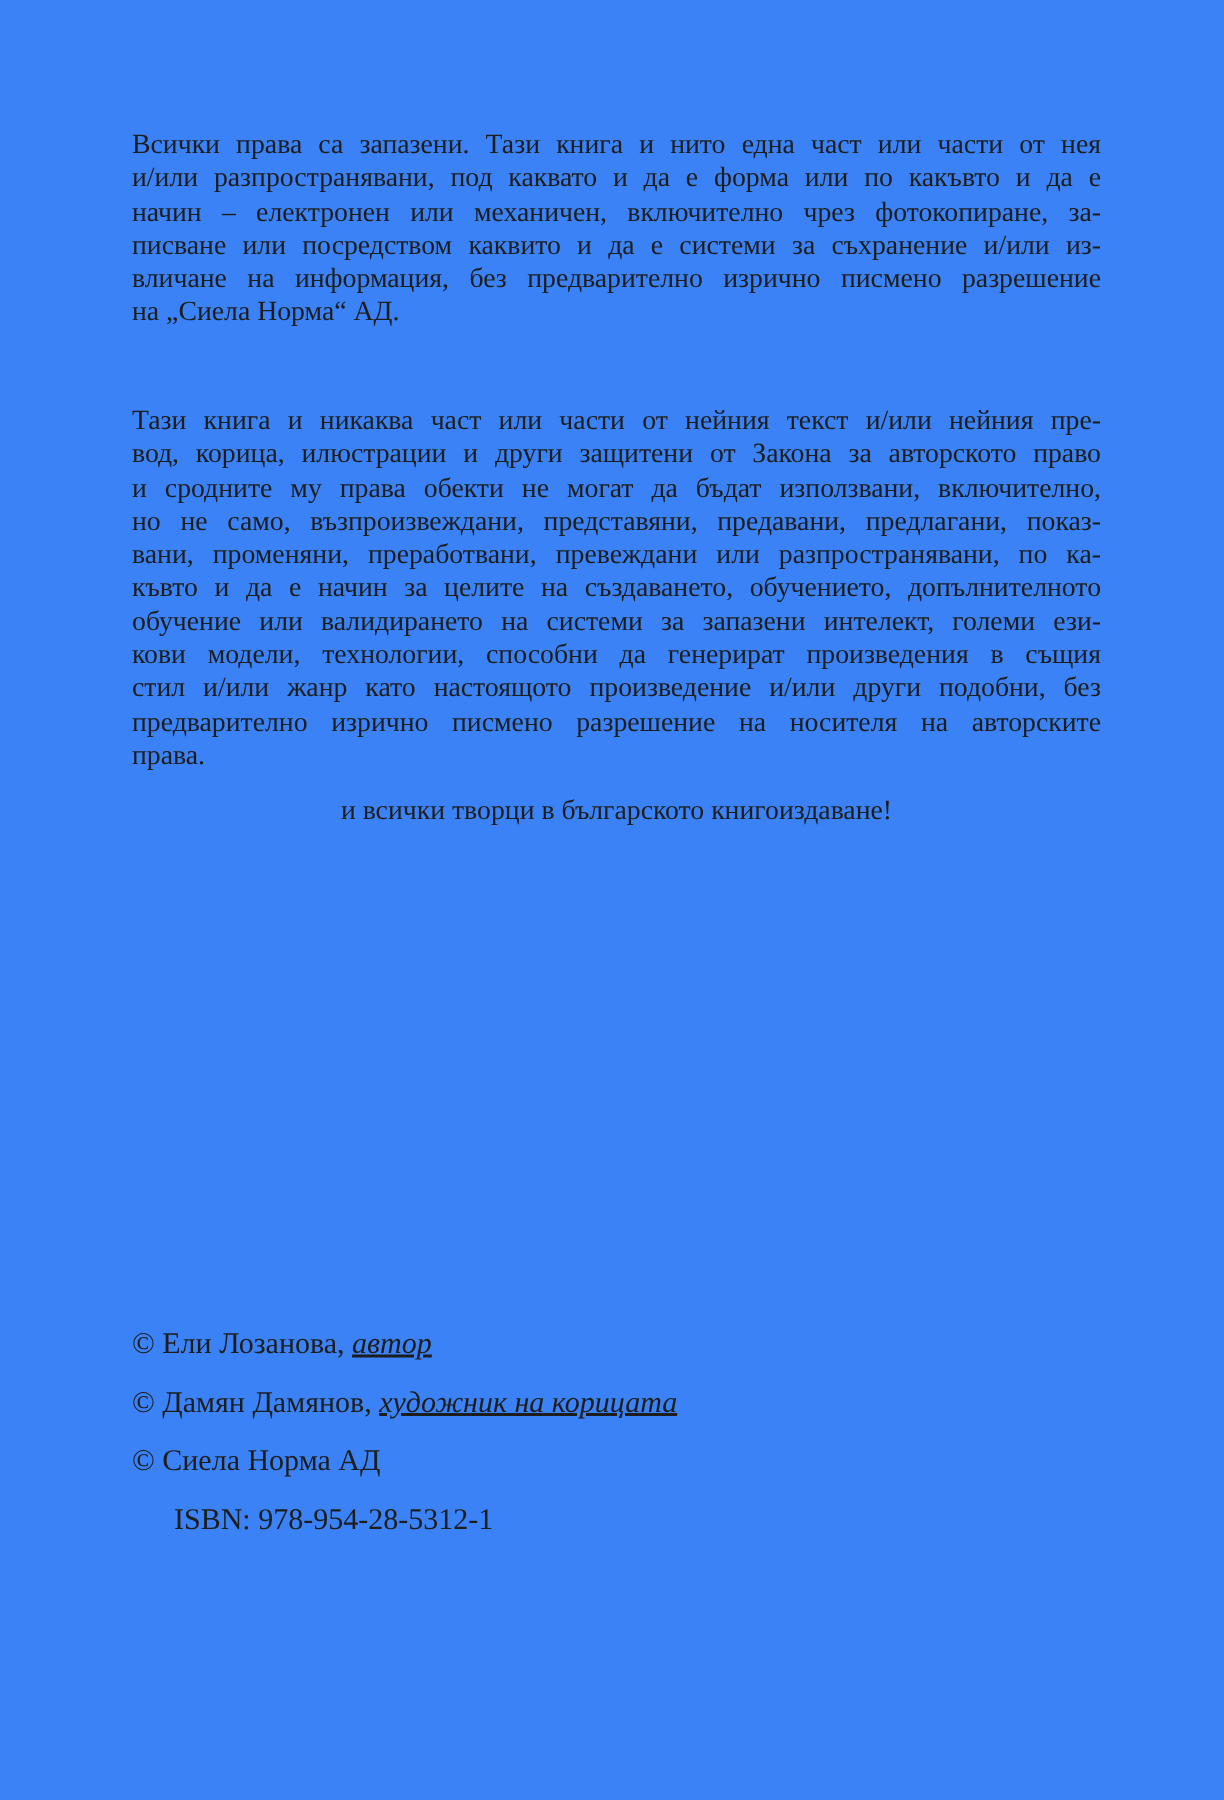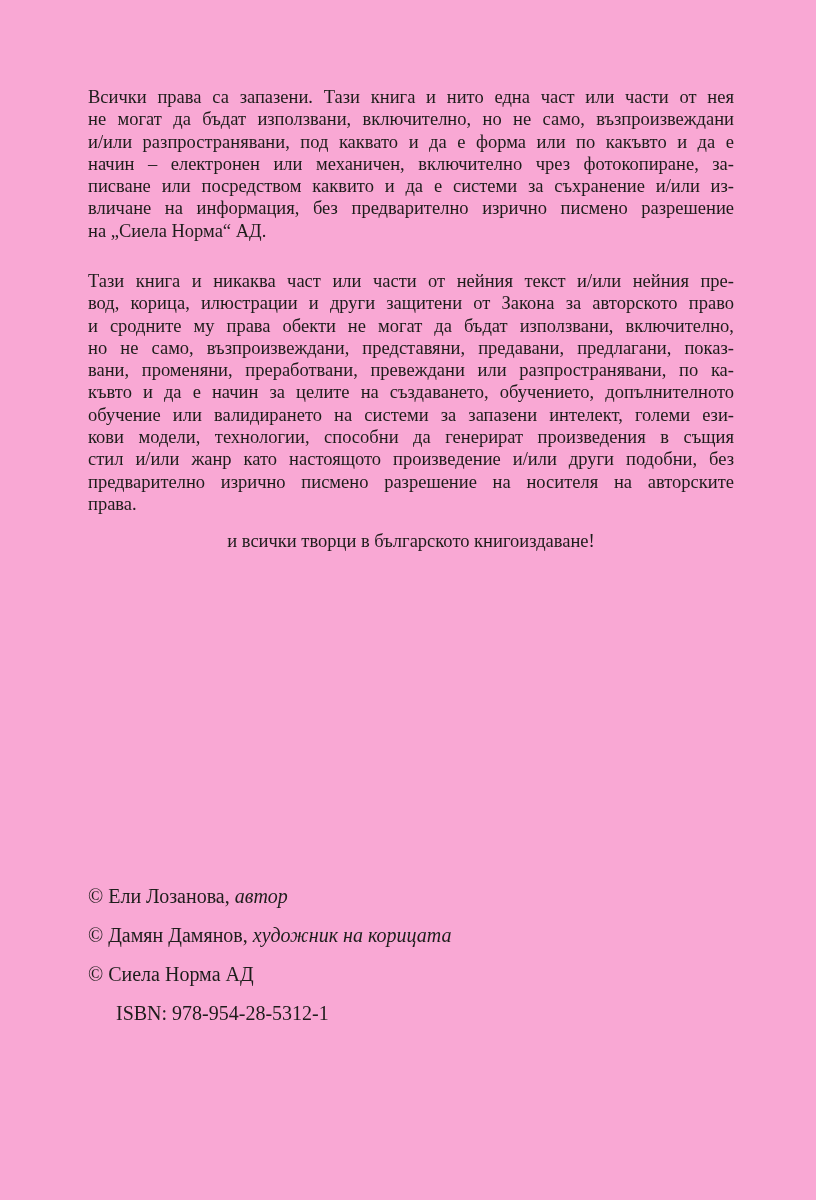--- a/index.html
+++ b/index.html
@@ -1,21 +1,21 @@
 <!DOCTYPE html>
 <html lang="bg"><head>
 <meta charset="utf-8">
 <style>
   html, body { margin: 0; padding: 0; background: #e8e8e8; }
   .page {
     position: relative;
     width: 816px;
     height: 1200px;
     margin: 0 auto;
-    background: #f9a8d4;
+    background: #3b82f6;
     font-family: "Liberation Serif", "DejaVu Serif", serif;
     color: #1d1d1b;
     overflow: hidden;
   }
   .block {
     position: absolute;
     left: 88px;
     width: 646px;
   }
   .jline {
@@ -33,31 +33,30 @@
     font-size: 18.5px;
     line-height: 22.5px;
     text-align: center;
   }
   .credits .credit {
     font-size: 20px;
     line-height: 23px;
     margin-bottom: 16px;
     white-space: nowrap;
   }
-  .credits .credit em { font-style: italic; }
+  .credits .credit em { font-style: italic; text-decoration: underline; }
   .credits .credit.indent { padding-left: 28px; }
 </style>
 </head>
 <body>
 
 <div class="page">
 
   <section class="block" style="top: 86px;">
     <div class="jline">Всички права са запазени. Тази книга и нито една част или части от нея</div>
-    <div class="jline">не могат да бъдат използвани, включително, но не само, възпроизвеждани</div>
     <div class="jline">и/или разпространявани, под каквато и да е форма или по какъвто и да е</div>
     <div class="jline">начин – електронен или механичен, включително чрез фотокопиране, за-</div>
     <div class="jline">писване или посредством каквито и да е системи за съхранение и/или из-</div>
     <div class="jline">вличане на информация, без предварително изрично писмено разрешение</div>
     <div class="jline last">на „Сиела Норма“ АД.</div>
   </section>
 
   <section class="block" style="top: 270px;">
     <div class="jline">Тази книга и никаква част или части от нейния текст и/или нейния пре-</div>
     <div class="jline">вод, корица, илюстрации и други защитени от Закона за авторското право</div>

